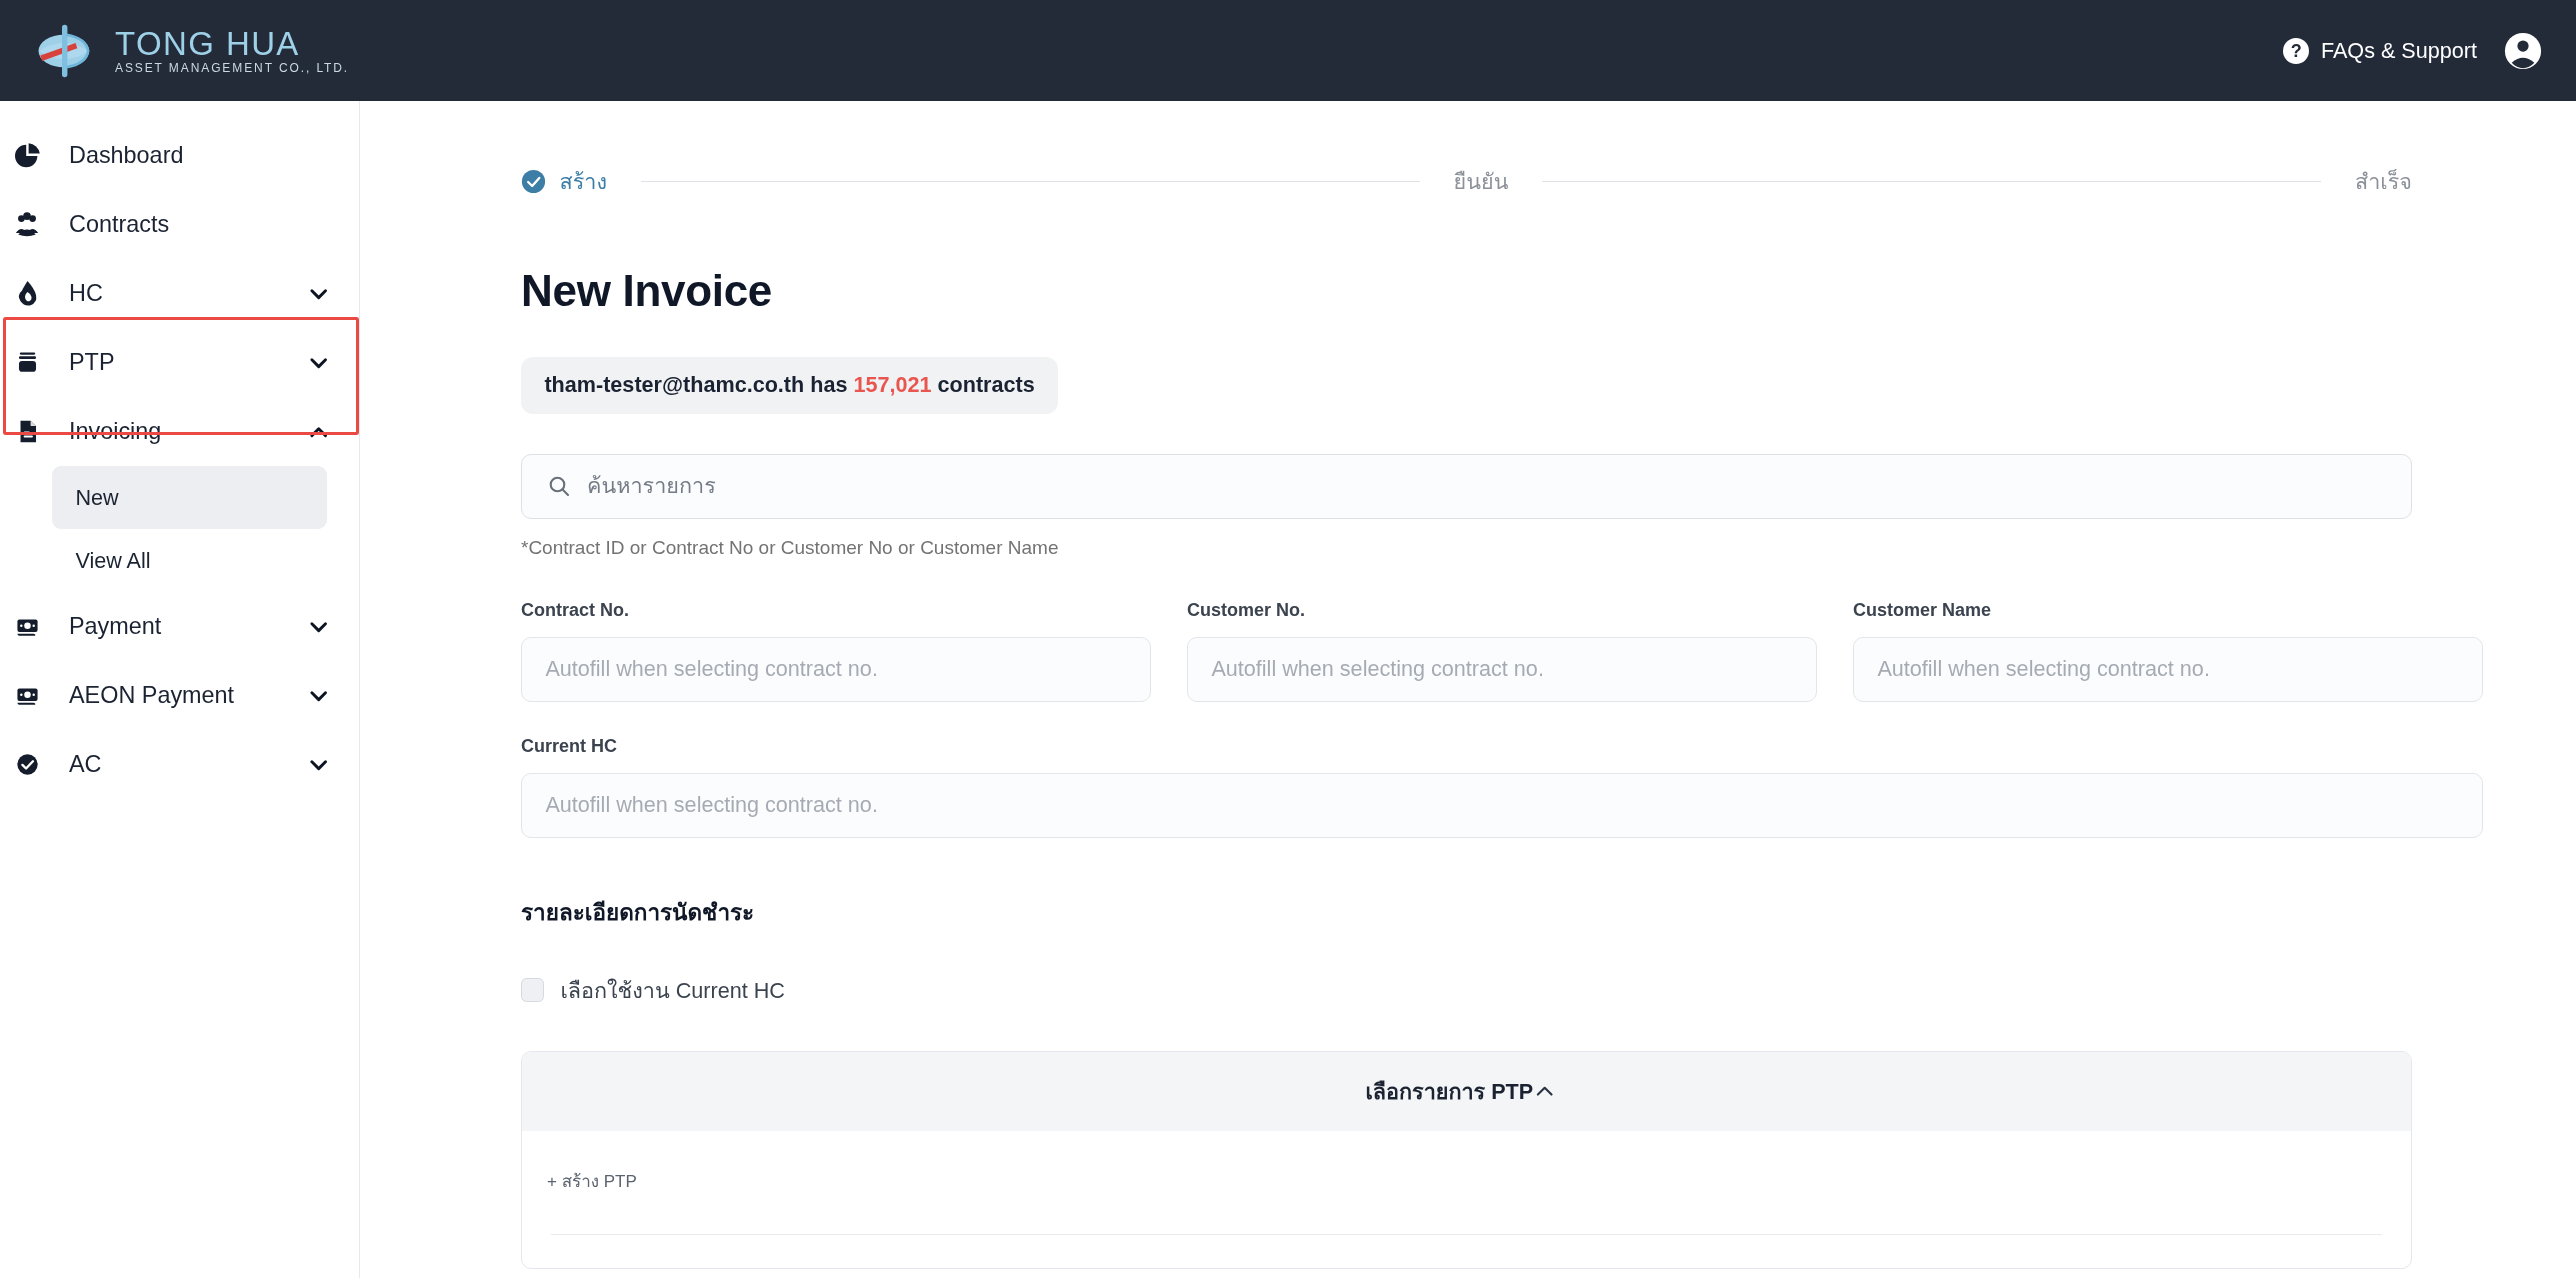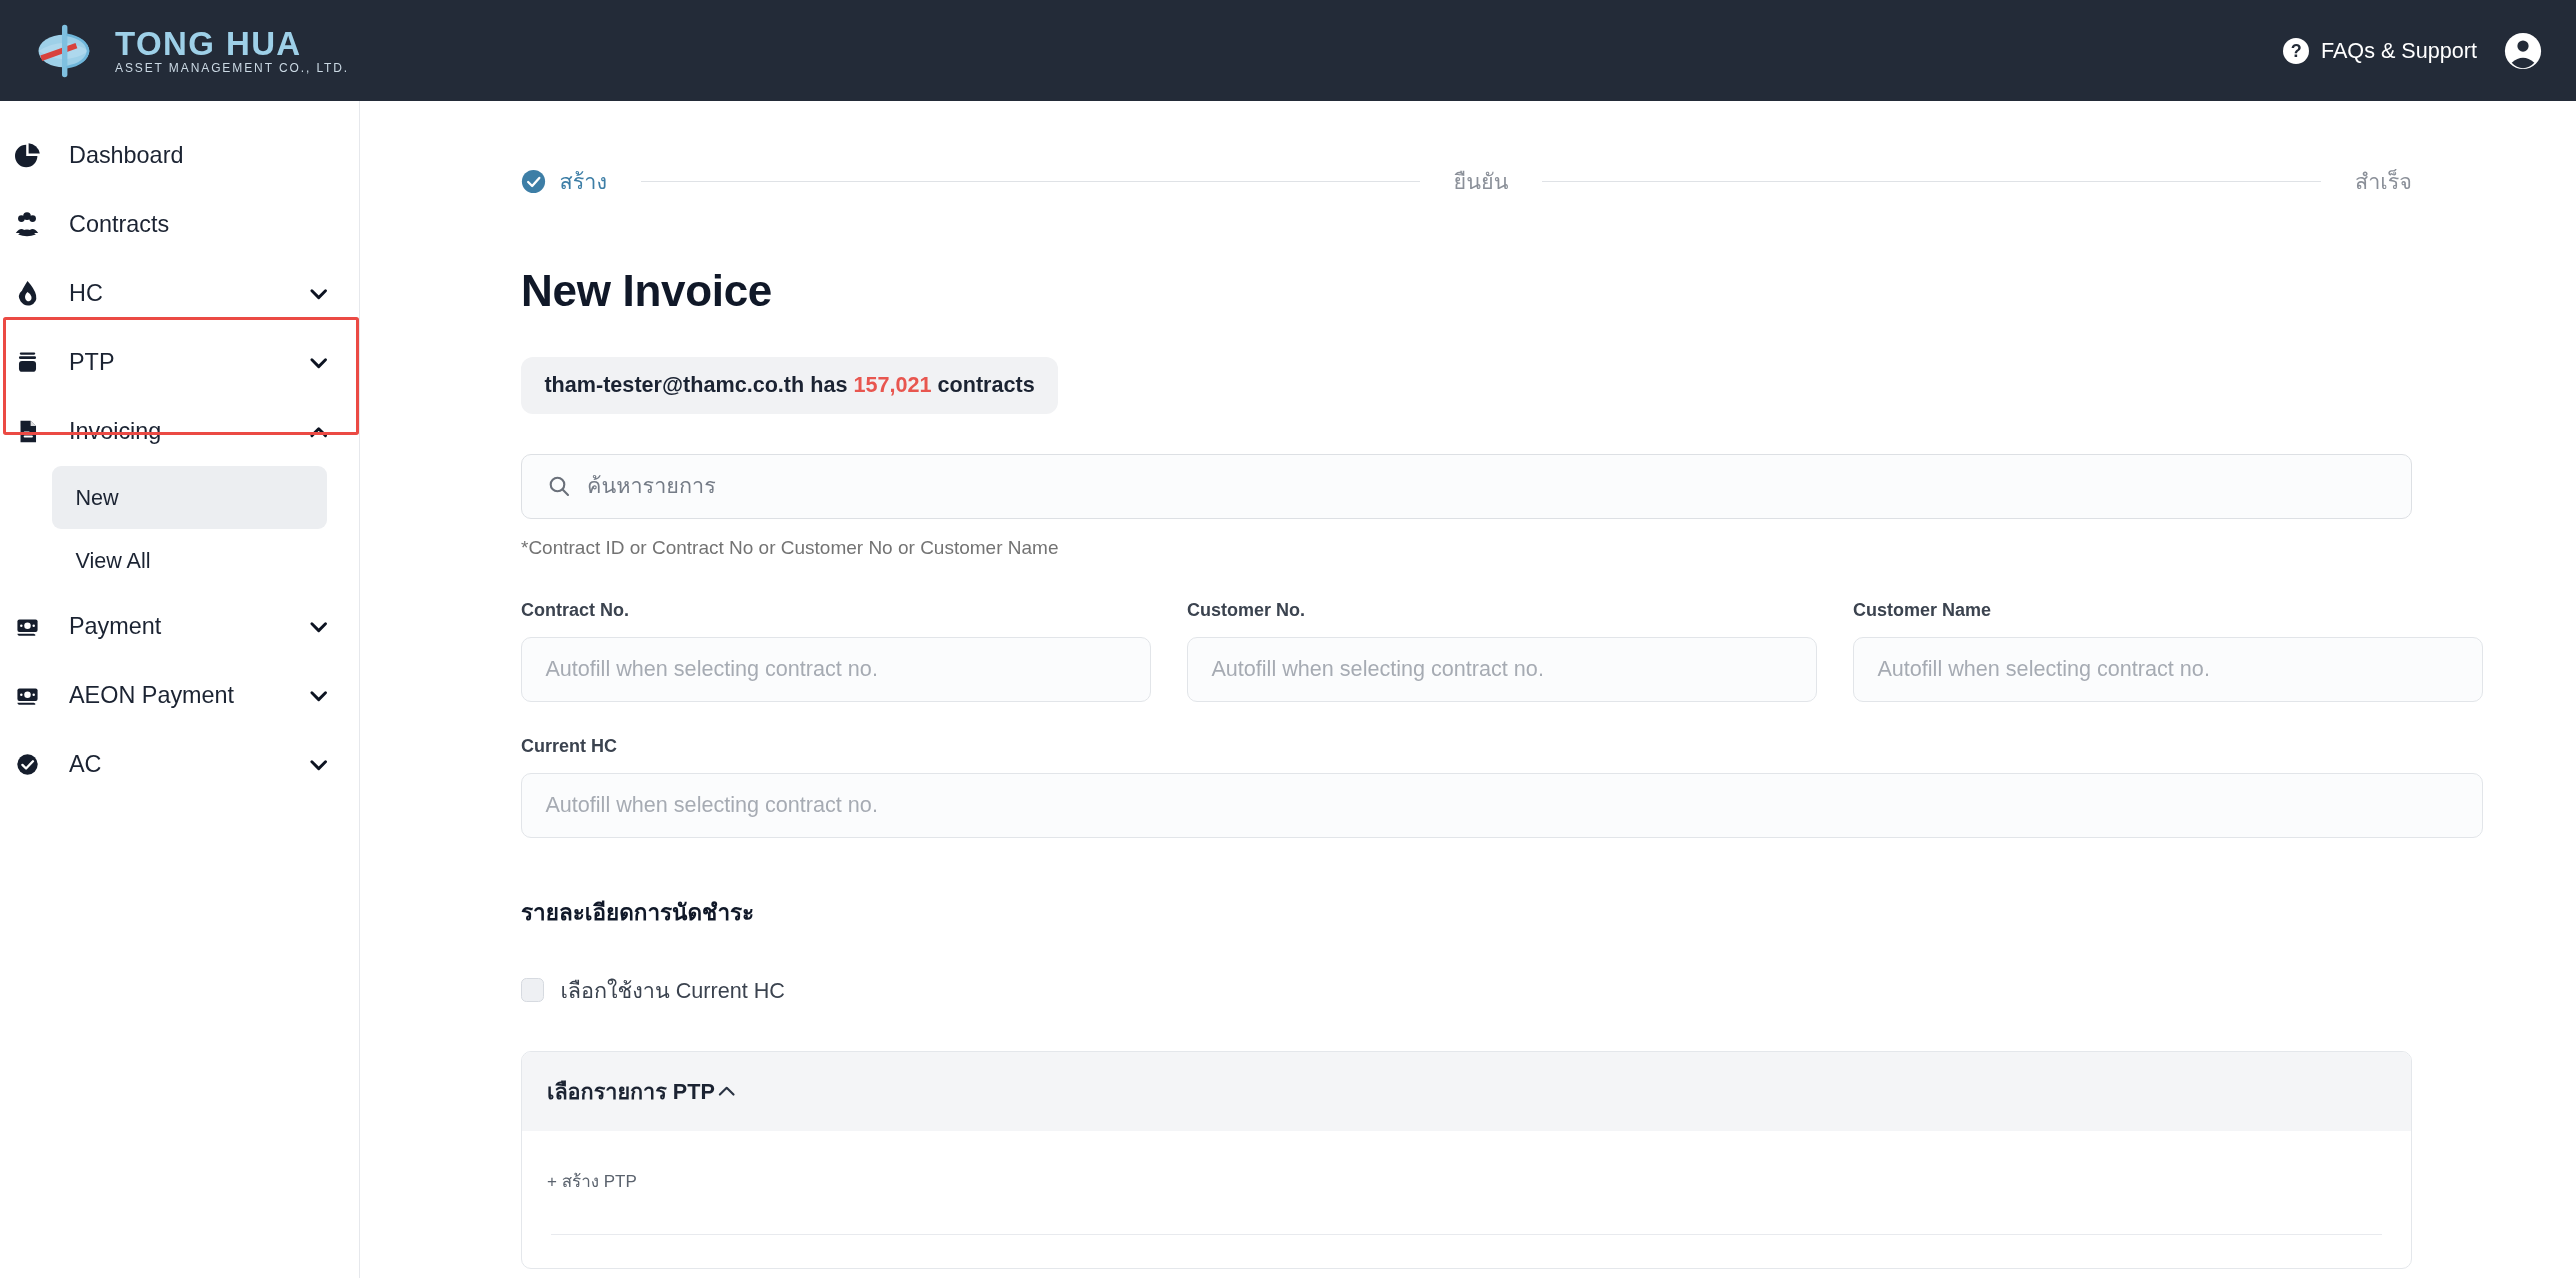--- a/index.html
+++ b/index.html
@@ -21,21 +21,21 @@
     display: flex;
     align-items: center;
     justify-content: space-between;
     padding: 0 34px 0 34px;
     z-index: 30;
   }
   .brand { display: flex; align-items: center; gap: 16px; }
   .brand-mark { width: 65px; height: 56px; flex: 0 0 auto; }
   .brand-text { display: flex; flex-direction: column; gap: 2.7px; }
   .brand-name {
-    font-size: 33px; letter-spacing: 1.4px; font-weight: 700;
+    font-size: 33px; letter-spacing: 1.4px; font-weight: 400;
     color: #9ed0e8; line-height: 1;
   }
   .brand-sub {
     font-size: 12px; letter-spacing: 1.9px; color: #cbd9e4;
     line-height: 1;
   }
   .topbar-right { display: flex; align-items: center; gap: 27px; }
   .faq-link {
     display: flex; align-items: center; gap: 11.7px;
     color: #ffffff; font-size: 21.6px; cursor: pointer;
@@ -237,21 +237,21 @@
     margin-top: 43px;
     width: 1891px;
     border: 0.9px solid #e4e7eb;
     border-radius: 10px;
     overflow: hidden;
     background: #ffffff;
   }
   .accordion-head {
     height: 79px;
     background: #f4f5f7;
-    display: flex; align-items: center; justify-content: flex-start;
+    display: flex; align-items: center; justify-content: center;
     padding: 0 36px 0 25px;
     cursor: pointer;
   }
   .accordion-title { font-size: 21.6px; font-weight: bold; color: #1b2332; }
   .accordion-body { padding: 36px 25px 0 25px; }
   .create-link {
     font-size: 17px;
     color: #5b636e;
     cursor: pointer;
     display: inline-block;

